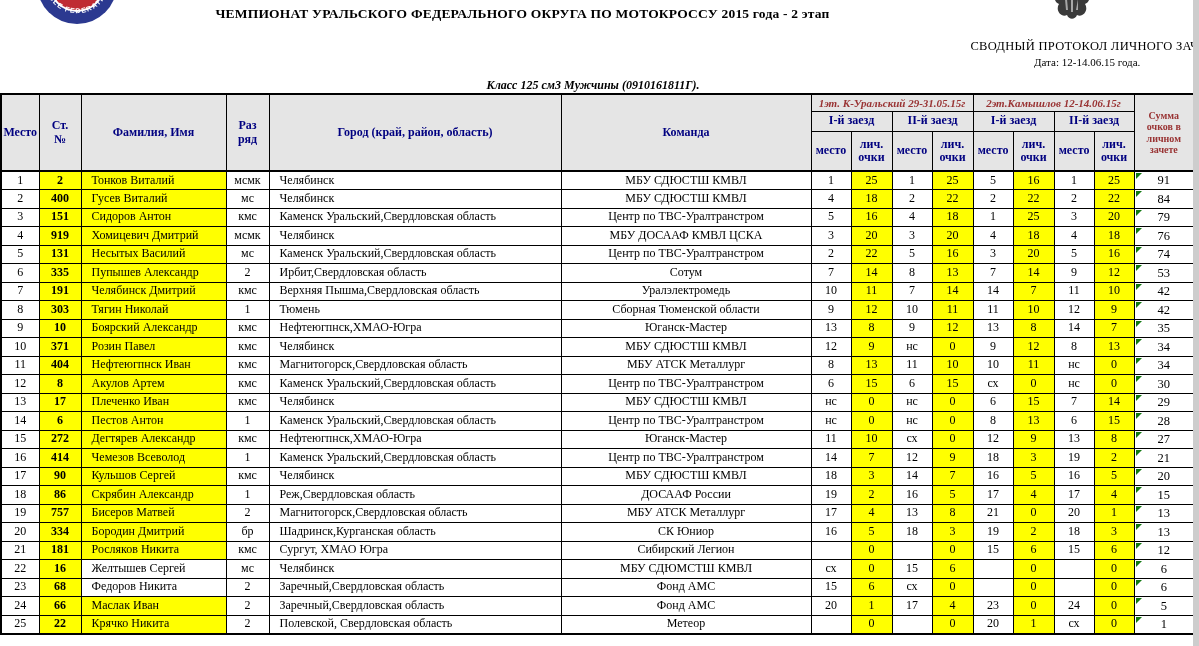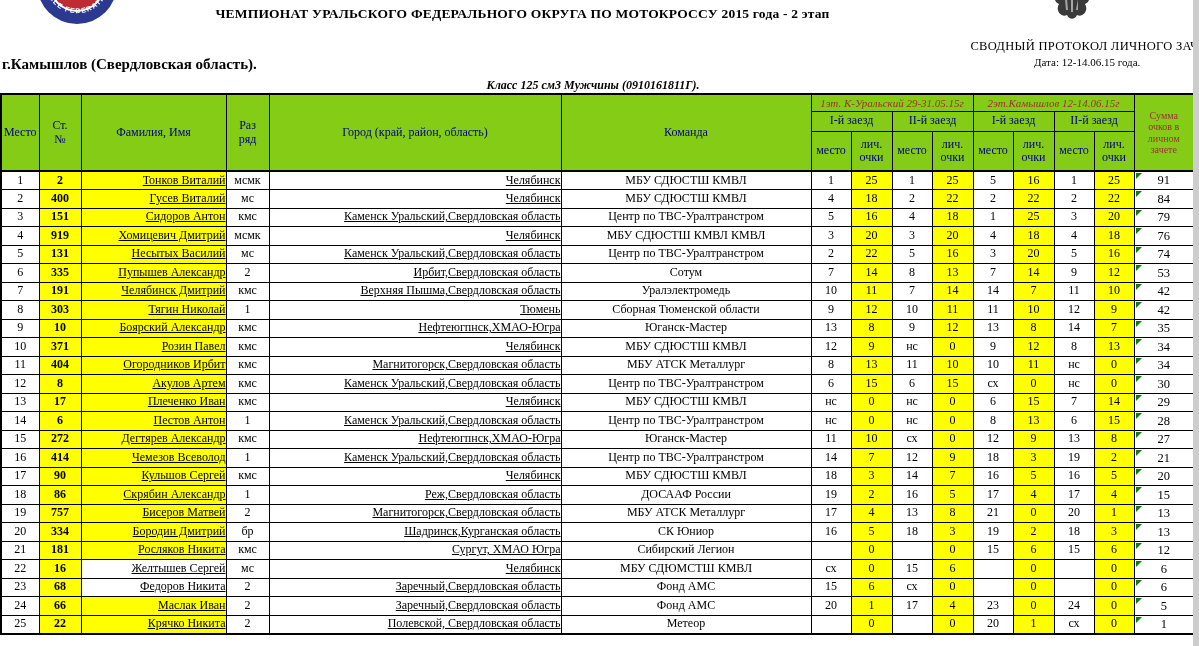--- a/index.html
+++ b/index.html
@@ -21,26 +21,26 @@
   .logo-right{position:absolute;left:1052px;top:0;width:40px;height:23px;overflow:hidden;}
   .logo-right svg{position:absolute;top:-24px;left:0;}
   
   .tbl-wrap{position:absolute;left:0;top:93px;width:1193px;}
   table{border-collapse:collapse;table-layout:fixed;width:1193px;}
   td{border:1px solid #000;padding:0;overflow:hidden;white-space:nowrap;
      font-size:12px;line-height:1.15;text-align:center;vertical-align:middle;}
   table{border:2px solid #000;}
   tr.h3 td, td.deep{border-bottom:2px solid #000;}
   .yellow{background:#ffff00;}
-  .hdr{background:#84cc16;color:#000080;font-weight:normal;white-space:pre-line;line-height:1.1;}
+  .hdr{background:#e5e5e5;color:#000080;font-weight:bold;white-space:pre-line;line-height:1.1;}
   .stage{color:#993333;font-style:italic;font-size:11px;}
   .sumhdr{color:#993333;font-size:10px;line-height:1.12;margin-top:29px;}
   .race-sub{font-size:12px;}
   tr.data{height:18.5px;}
-  td.left{text-align:right;padding-left:3px;text-decoration:underline;}
+  td.left{text-align:left;padding-left:10px;}
   td.bold{font-weight:bold;}
   td.total{position:relative;font-size:12.5px;}
   td.total::before{content:"";position:absolute;left:1px;top:1px;
      border-left:6px solid #117a11;border-bottom:6px solid transparent;}
 </style>
 </head>
 <body>
 
 <div class="page">
 
@@ -60,21 +60,20 @@
 
   <div class="logo-right">
     <svg width="40" height="46" viewBox="0 0 40 46">
       <path fill="#3a3a3a" d="M20 4 C12 0,4 6,6 14 C1 16,1 26,7 28 C3 34,9 42,15 39 C17 44,23 44,25 39 C31 42,37 34,33 28 C39 26,39 16,34 14 C36 6,28 0,20 4 Z"></path>
       <path fill="#ffffff" d="M19 8 L21 8 L21 36 L19 36 Z M12 12 L14 12 L16 34 L14 34 Z M26 12 L28 12 L24 34 L26 34 Z" opacity="0.55"></path>
     </svg>
   </div>
 
   <div class="title">ЧЕМПИОНАТ  УРАЛЬСКОГО ФЕДЕРАЛЬНОГО ОКРУГА ПО МОТОКРОССУ 2015 года - 2 этап</div>
   <div class="subtitle">СВОДНЫЙ  ПРОТОКОЛ ЛИЧНОГО ЗАЧЕТА</div>
-  <div class="venue">г.Камышлов (Свердловская область).</div>
   <div class="date">Дата: 12-14.06.15 года.</div>
   <div class="class-line">Класс 125 см3  Мужчины (0910161811Г).</div>
 
   <div class="tbl-wrap">
     <table id="results">
       <colgroup>
         <col style="width:38px">
           <col style="width:42px">
           <col style="width:145px">
           <col style="width:43px">
@@ -177,21 +176,21 @@
             <td class="">3</td>
             <td class="yellow">20</td>
             <td class="total">79</td>
           </tr>
           <tr class="data">
             <td class="">4</td>
             <td class="yellow bold">919</td>
             <td class="left yellow">Хомицевич Дмитрий</td>
             <td class="">мсмк</td>
             <td class="left">Челябинск</td>
-            <td class="">МБУ СДЮСТШ КМВЛ КМВЛ</td>
+            <td class="">МБУ ДОСААФ КМВЛ ЦСКА</td>
             <td class="">3</td>
             <td class="yellow">20</td>
             <td class="">3</td>
             <td class="yellow">20</td>
             <td class="">4</td>
             <td class="yellow">18</td>
             <td class="">4</td>
             <td class="yellow">18</td>
             <td class="total">76</td>
           </tr>
@@ -293,21 +292,21 @@
             <td class="yellow">0</td>
             <td class="">9</td>
             <td class="yellow">12</td>
             <td class="">8</td>
             <td class="yellow">13</td>
             <td class="total">34</td>
           </tr>
           <tr class="data">
             <td class="">11</td>
             <td class="yellow bold">404</td>
-            <td class="left yellow">Огородников Ирбит</td>
+            <td class="left yellow">Нефтеюгпнск Иван</td>
             <td class="">кмс</td>
             <td class="left">Магнитогорск,Свердловская область</td>
             <td class="">МБУ АТСК Металлург</td>
             <td class="">8</td>
             <td class="yellow">13</td>
             <td class="">11</td>
             <td class="yellow">10</td>
             <td class="">10</td>
             <td class="yellow">11</td>
             <td class="">нс</td>

